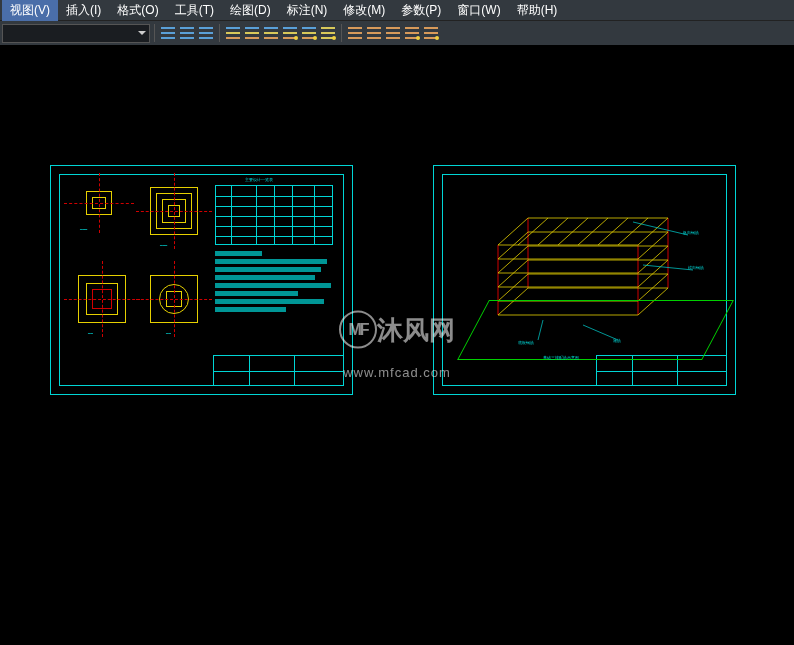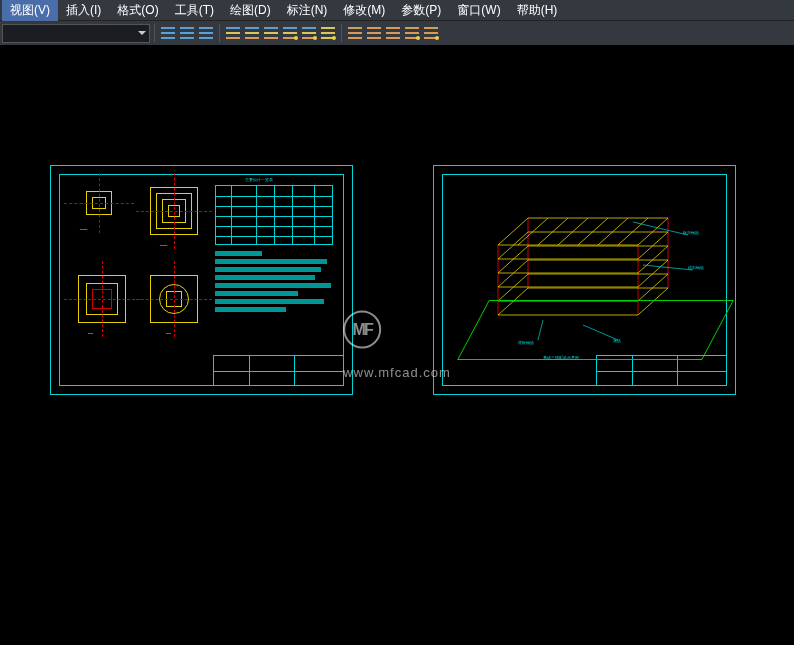--- a/index.html
+++ b/index.html
@@ -485,17 +485,18 @@
         <div class="label-c" style="left:130px;top:128px;">箍筋</div>
         <div class="label-c" style="left:35px;top:130px;">底板钢筋</div>
         <div class="label-c" style="left:60px;top:145px;">基础三维配筋示意图</div>
       </div>
     </div>
   </div>
 
   <div class="watermark">
     <div class="logo">
       <div class="circ">MF</div>
+      <span>沐风网</span>
     </div>
     <div class="url">www.mfcad.com</div>
   </div>
 
 </div>
 
 </body></html>

